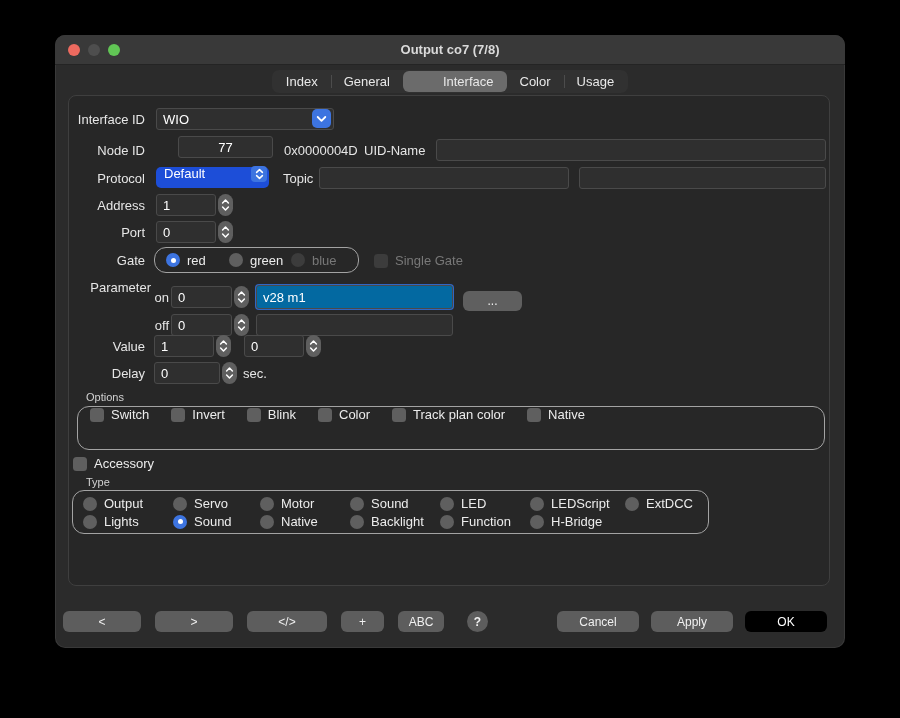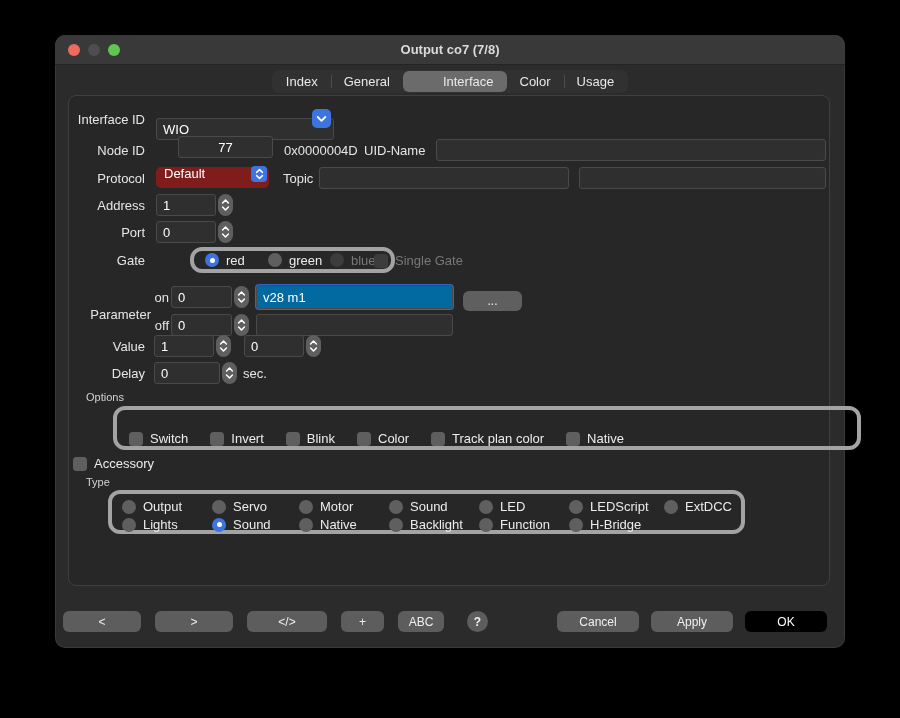--- a/index.html
+++ b/index.html
@@ -28,37 +28,37 @@
            border:1px solid #3f3f3f; border-radius:8px; background:#272727; }
   .lbl { position:absolute; text-align:right; color:#e6e6e6; white-space:nowrap; }
   .field { position:absolute; height:22px; background:#2f2f2f; border:1px solid #4a4a4a;
            border-radius:3px; color:#fff; font:13px "Liberation Sans",sans-serif;
            padding:0 6px; outline:none; }
   .field.center { text-align:center; }
   .field:disabled { color:#fff; }
   .focusring { border:2px solid #457a9; box-shadow:0 0 0 1px #2f66c4; background:#0369a1; }
   .stepper { position:absolute; width:15px; height:22px; background:#5f5f5f; border-radius:8px;
              display:flex; align-items:center; justify-content:center; }
-  .popup { position:absolute; height:21px; background:#7f1d1d; border-radius:5px;
+  .popup { position:absolute; height:21px; background:#1d4ed8; border-radius:5px;
            display:flex; align-items:center; justify-content:space-between;
            padding:0 2px 8px 8px; color:#fff; }
   .bluebtn { background:#3d74e0; border-radius:4px; display:flex; align-items:center;
              justify-content:center; }
   .combo-btn { position:absolute; right:1px; top:1px; width:19px; height:19px; border-radius:5px; }
   .radio { width:14px; height:14px; border-radius:50%; background:#5f5f5f; flex:none;
            display:flex; align-items:center; justify-content:center; }
   .radio.on { background:#3d74e0; }
   .radio.on::after { content:""; width:5px; height:5px; border-radius:50%; background:#fff; }
   .radio.dim { background:#3c3c3c; }
   .check { width:14px; height:14px; border-radius:3.5px; background:#5f5f5f; flex:none; }
   .check.dim { background:#3c3c3c; }
   .opt { display:flex; align-items:center; gap:7px; }
   .opt .t { color:#ececec; }
   .opt.dim .t { color:#787878; }
-  .groupbox { position:absolute; border:4px solid #a3a3a3; border-radius:12px;margin-left:36px; }
+  .groupbox { position:absolute; border:1px solid #a3a3a3; border-radius:12px; }
   .grouplabel { position:absolute; font-size:11px; color:#d2d2d2; }
   .morebtn { position:absolute; width:59px; height:20px; background:#5f5f5f; border:none;
              border-radius:6px; color:#f0f0f0; font:12px "Liberation Sans",sans-serif; }
   
   .footer { position:absolute; left:0; top:576px; width:100%; height:24px; }
   .fbtn { position:absolute; height:21px; background:#5d5d5d; border:none; border-radius:6px;
           color:#f0f0f0; font:12px "Liberation Sans",sans-serif; }
   .fbtn.primary { background:#000000; color:#fff; }
   .fbtn.round { border-radius:50%; font-weight:bold; }
   svg { display:block; }
@@ -93,21 +93,21 @@
         </div>
       <div class="segment">
           <span>Usage</span>
         </div>
     </div>
   </div>
 
   <div class="panel">
 
     <div class="lbl" style="left:0;top:16px;width:76px;">Interface ID</div>
-    <input class="field" style="left: 87px; top: 12px; width: 178px; padding-right: 32px; margin-top: 10px;" value="WIO">
+    <input class="field" style="left: 87px; top: 12px; width: 178px; padding-right: 32px;" value="WIO">
     <div class="bluebtn combo-btn" style="left:243px;top:13px;">
       <svg width="11" height="8" viewBox="0 0 11 8">
           <path d="M1.7 2 L5.5 5.8 L9.3 2" stroke="#fff" stroke-width="1.8" fill="none" stroke-linecap="round" stroke-linejoin="round"></path>
         </svg>
     </div>
 
     <div class="lbl" style="left:0;top:47px;width:76px;">Node ID</div>
     <input class="field center" style="left: 109px; top: 40px; width: 95px;" value="77">
     <div class="lbl" style="left:215px;top:47px;text-align:left;">0x0000004D</div>
     <div class="lbl" style="left:295px;top:47px;text-align:left;">UID-Name</div>
@@ -157,21 +157,21 @@
           <div class="radio dim"></div>
           <span class="t">blue</span>
         </div>
       </div>
     </div>
     <div class="opt dim" style="position:absolute;left:305px;top:157px;">
       <div class="check dim"></div>
       <span class="t">Single Gate</span>
     </div>
 
-    <div class="lbl" style="left:0;top:211px;width:82px;">Parameter</div>
+    <div class="lbl" style="left:0;top:184px;width:82px;">Parameter</div>
     <div class="lbl" style="left:60px;top:194px;width:40px;">on</div>
     <input class="field" style="left: 102px; top: 190px; width: 61px;" value="0">
     <div class="stepper" style="left:165px;top:190px;">
       <svg width="9" height="14" viewBox="0 0 9 14">
           <path d="M1.6 5 L4.5 2 L7.4 5 M1.6 9 L4.5 12 L7.4 9" stroke="#fff" stroke-width="1.5" fill="none" stroke-linecap="round" stroke-linejoin="round"></path>
         </svg>
     </div>
     <input class="field focusring" style="left: 187px; top: 189px; width: 197px; height: 24px;" value="v28 m1">
     <button class="morebtn" style="left:394px;top:195px;">...</button>
 
@@ -202,21 +202,21 @@
     <input class="field" style="left: 85px; top: 266px; width: 66px;" value="0">
     <div class="stepper" style="left:153px;top:266px;">
       <svg width="9" height="14" viewBox="0 0 9 14">
           <path d="M1.6 5 L4.5 2 L7.4 5 M1.6 9 L4.5 12 L7.4 9" stroke="#fff" stroke-width="1.5" fill="none" stroke-linecap="round" stroke-linejoin="round"></path>
         </svg>
     </div>
     <div class="lbl" style="left:174px;top:270px;text-align:left;">sec.</div>
 
     <div class="grouplabel" style="left:17px;top:295px;">Options</div>
     <div class="groupbox" style="left:8px;top:310px;width:748px;height:44px;">
-      <div style="display:flex;align-items:flex-end;height:100%;padding-left:12px;gap:22px;">
+      <div style="display:flex;align-items:flex-start;height:100%;padding-left:12px;gap:22px;">
         <div class="opt">
           <div class="check"></div>
           <span class="t">Switch</span>
         </div>
         <div class="opt">
           <div class="check"></div>
           <span class="t">Invert</span>
         </div>
         <div class="opt">
           <div class="check"></div>

